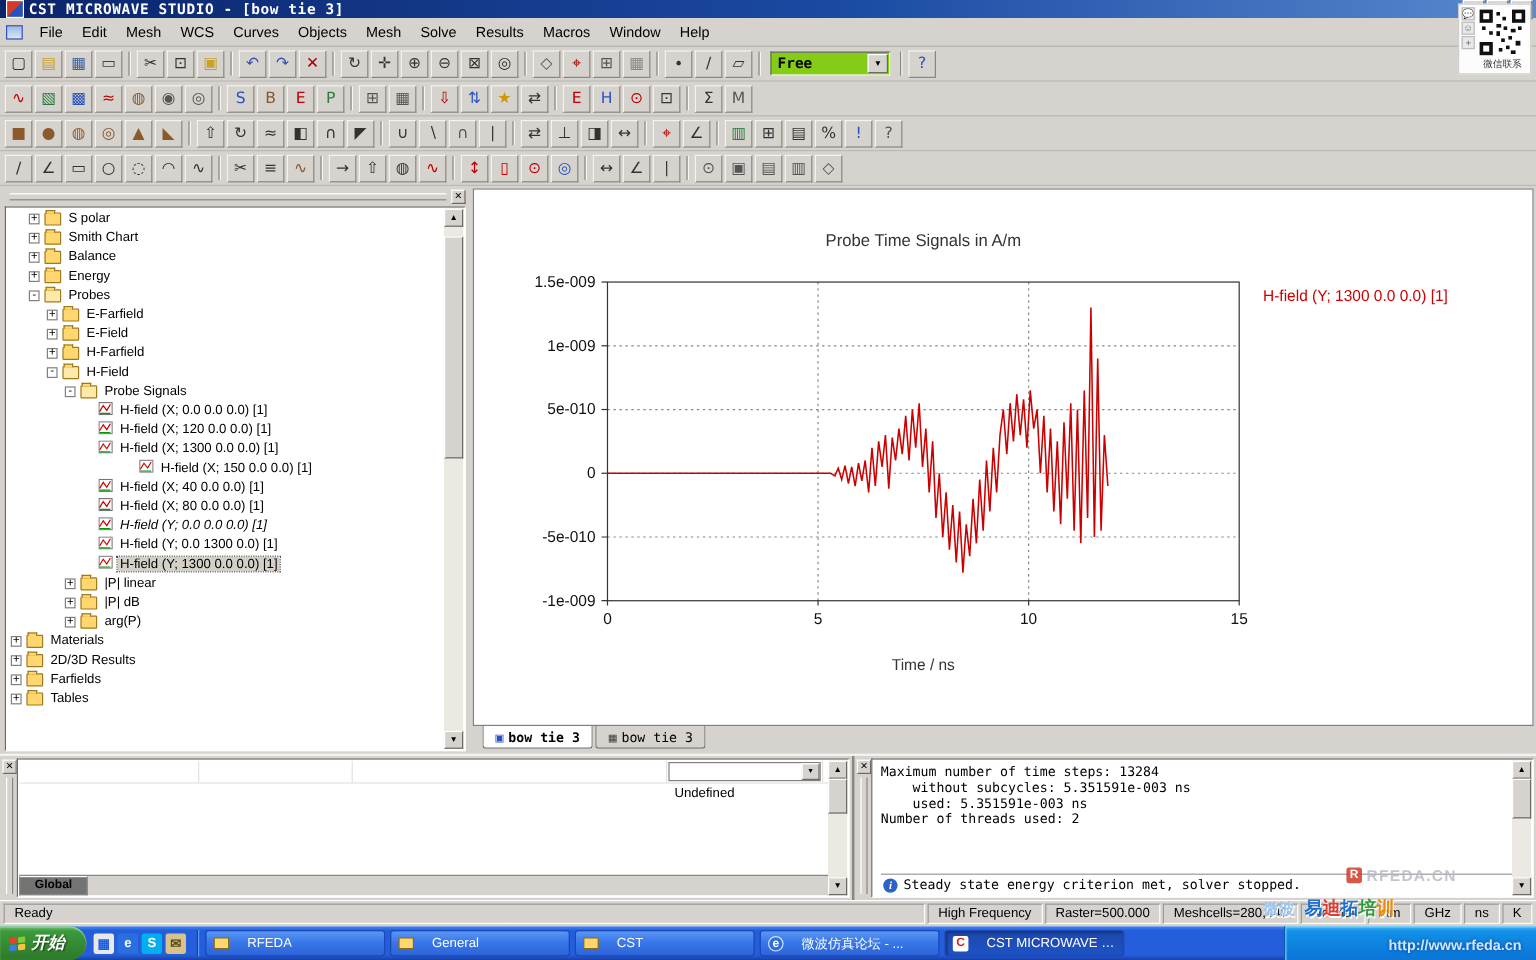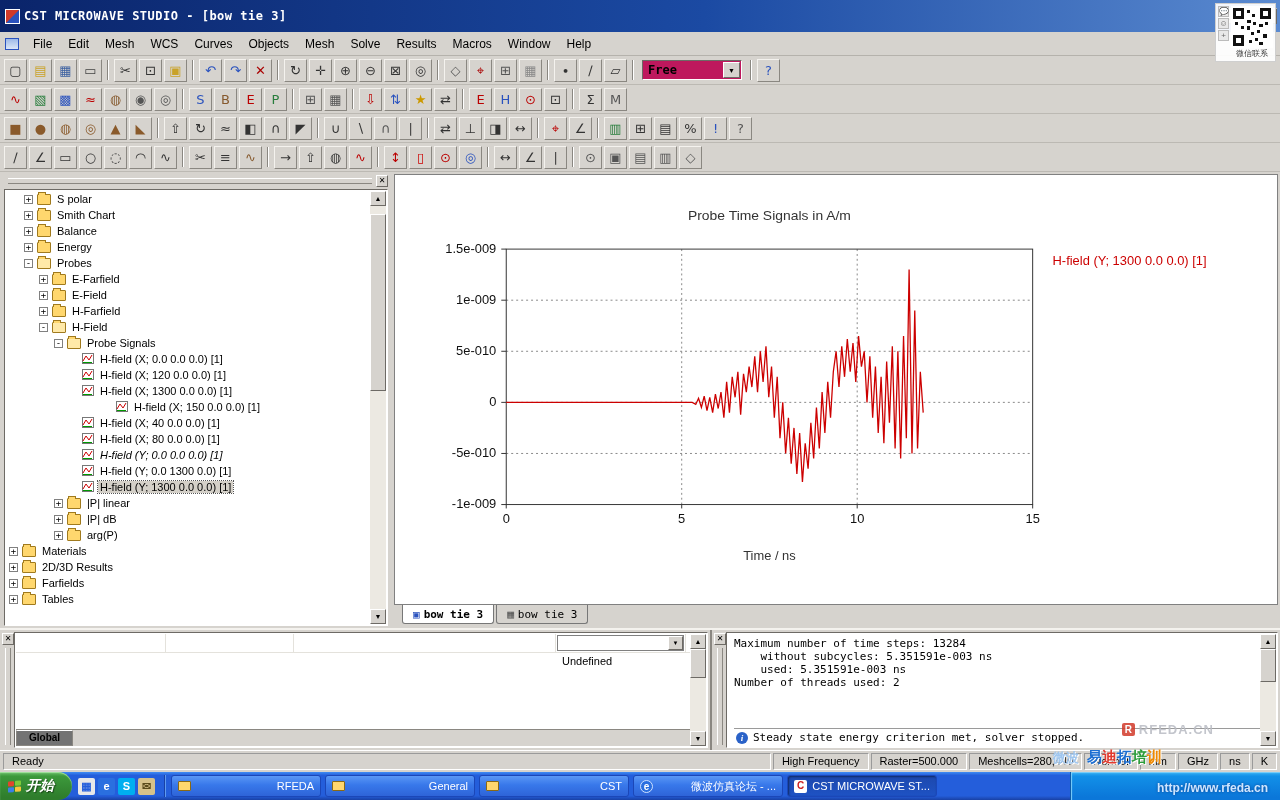--- a/index.html
+++ b/index.html
@@ -1,37 +1,37 @@
 <!DOCTYPE html>
 <html><head>
 <meta charset="utf-8">
 <style>
   * { box-sizing: border-box; margin: 0; padding: 0; }
   body { font-family: "Liberation Sans", sans-serif; }
   .screen { position: relative; width: 1280px; height: 800px; background: #d6d3ce; overflow: hidden; display: flex; flex-direction: column; }
 
   
-  .titlebar { height: 32px; background: linear-gradient(90deg,#0a246a 0%,#1b4aa3 55%,#5a8ad0 100%); display: flex; align-items: center; padding: 0 3px; flex: 0 0 auto; }
+  .titlebar { height: 15px; background: linear-gradient(90deg,#0a246a 0%,#1b4aa3 55%,#5a8ad0 100%); display: flex; align-items: center; padding: 0 3px; flex: 0 0 auto; }
   .app-icon { width: 15px; height: 15px; margin: 0 4px 0 2px; background: linear-gradient(135deg,#d23a2a 0 49%,#2a52be 51% 100%); border: 1px solid #fff; flex: 0 0 auto; }
   .title-text { color: #fff; font-size: 12px; font-weight: bold; letter-spacing: .5px; font-family: "DejaVu Sans Mono", monospace; }
   .win-btns { margin-left: auto; display: flex; gap: 2px; }
   .win-btn { width: 18px; height: 16px; background: #d6d3ce; border: 1px solid; border-color: #fff #6d6a65 #6d6a65 #fff; font-size: 9px; line-height: 13px; text-align: center; color: #000; cursor: default; }
 
   
   .menubar { height: 24px; display: flex; align-items: center; border-bottom: 1px solid #b5b2ac; padding-left: 2px; flex: 0 0 auto; }
   .menu-doc-icon { width: 14px; height: 12px; border: 1px solid #2a52be; background: linear-gradient(#9db9e8,#dce7f7); margin: 0 6px 0 3px; }
   .menu-item { font-size: 12px; padding: 3px 8px; color: #000; }
 
   
   .toolbars { flex: 0 0 auto; }
   .toolbar { height: 29px; display: flex; align-items: center; padding: 0 3px; border-bottom: 1px solid #bcb9b3; }
   .tb-btn { width: 23px; height: 23px; background: #d6d3ce; border: 1px solid; border-color: #f4f2ee #8a8781 #8a8781 #f4f2ee; margin: 0 1px; display: flex; align-items: center; justify-content: center; cursor: default; }
   .tb-glyph { font-size: 13px; line-height: 13px; font-family: "DejaVu Sans", sans-serif; }
   .tb-sep { width: 2px; height: 20px; margin: 0 4px; border-left: 1px solid #8a8781; border-right: 1px solid #fff; }
-  .tb-combo { width: 100px; height: 20px; background: #be185d; border: 1px solid; border-color: #6d6a65 #fff #fff #6d6a65; display: flex; align-items: center; margin: 0 4px; }
+  .tb-combo { width: 100px; height: 20px; background: #84cc16; border: 1px solid; border-color: #6d6a65 #fff #fff #6d6a65; display: flex; align-items: center; margin: 0 4px; }
   .tb-combo-text { flex: 1; font-size: 12px; font-weight: bold; padding-left: 5px; font-family: "DejaVu Sans Mono", monospace; }
   .tb-combo-btn { width: 17px; height: 16px; background: #d6d3ce; border: 1px solid; border-color: #fff #6d6a65 #6d6a65 #fff; font-size: 7px; text-align: center; line-height: 15px; margin-right: 1px; }
 
   
   .workspace { flex: 1; display: flex; min-height: 0; }
   .left-dock { width: 388px; flex: 0 0 auto; display: flex; flex-direction: column; padding: 2px 0 2px 4px; }
   .grip-h { height: 13px; display: flex; align-items: center; margin-bottom: 2px; }
   .grip-lines-h { flex: 1; height: 6px; border-top: 1px solid #fff; border-bottom: 1px solid #8a8781; margin: 0 4px; }
   .dock-close { width: 12px; height: 12px; background: #d6d3ce; border: 1px solid; border-color: #fff #6d6a65 #6d6a65 #fff; font-size: 8px; line-height: 10px; text-align: center; }
   .tree-box { flex: 1; background: #fff; border: 1px solid; border-color: #6d6a65 #fff #fff #6d6a65; position: relative; overflow: hidden; }
@@ -90,21 +90,21 @@
   .sb-ready { flex: 1; }
 
   
   .taskbar { height: 28px; flex: 0 0 auto; background: linear-gradient(#3f8cf3 0%,#245edb 12%,#245edb 85%,#1941a5 100%); display: flex; align-items: center; }
   .start-btn { height: 28px; padding: 0 18px 0 8px; background: linear-gradient(#6cc26c 0%,#3c993c 15%,#2f7d2c 90%); border-radius: 0 14px 14px 0; display: flex; align-items: center; gap: 5px; color: #fff; font-weight: bold; font-size: 14px; font-style: italic; text-shadow: 1px 1px 1px #1c4a1a; box-shadow: inset 0 1px 1px #a4e2a0; }
   .start-logo { display: grid; grid-template-columns: 6px 6px; grid-template-rows: 5px 5px; gap: 1px; transform: skewY(-6deg); }
   .start-logo span { display: block; border-radius: 1px; }
   .quicklaunch { display: flex; align-items: center; gap: 3px; padding: 0 6px; }
   .ql-ico { width: 17px; height: 17px; border-radius: 2px; font-size: 11px; font-weight: bold; display: flex; align-items: center; justify-content: center; }
   .tb-divider { width: 2px; height: 22px; border-left: 1px solid #1941a5; border-right: 1px solid #5f9bf0; margin: 0 3px; }
-  .task-btn { width: 150px; height: 22px; margin: 0 2px; background: linear-gradient(#5a97f5,#3878ea 45%,#2e64d8); border: 1px solid #1b47b8; border-radius: 3px; display: flex; align-items: center; gap: 3px; padding: 0 6px; color: #fff; font-size: 11px; white-space: nowrap; overflow: hidden; justify-content: space-between; }
+  .task-btn { width: 150px; height: 22px; margin: 0 2px; background: linear-gradient(#5a97f5,#3878ea 45%,#2e64d8); border: 1px solid #1b47b8; border-radius: 3px; display: flex; align-items: center; gap: 15px; padding: 0 6px; color: #fff; font-size: 11px; white-space: nowrap; overflow: hidden; }
   .task-btn.active { background: linear-gradient(#1d48ad,#1e52c4); box-shadow: inset 1px 1px 2px #102a66; }
   .task-ico-folder { width: 13px; height: 10px; background: #ffd76e; border: 1px solid #8a6914; border-radius: 1px; flex: 0 0 auto; }
   .task-ico-e { color: #fff; background: #2a6fe0; border: 1px solid #cfe0ff; width: 13px; height: 13px; border-radius: 50%; font-size: 10px; font-weight: bold; text-align: center; line-height: 11px; flex: 0 0 auto; }
   .task-ico-cst { width: 13px; height: 13px; background: #fff; color: #c22; font-size: 10px; font-weight: bold; text-align: center; line-height: 12px; border-radius: 2px; flex: 0 0 auto; }
   .task-label { overflow: hidden; text-overflow: ellipsis; }
   .tray { margin-left: auto; height: 28px; width: 210px; background: linear-gradient(#39b3f5 0%,#1290e8 15%,#0b77d9 90%); border-left: 1px solid #0a5cab; box-shadow: inset 1px 1px 1px #7fd0fa; }
 
   
   .wm { position: absolute; z-index: 50; }
   .wm-qr { top: 3px; right: 4px; background: rgba(255,255,255,.93); border: 1px solid #cfcfcf; padding: 2px; display: flex; gap: 2px; align-items: flex-start; }

